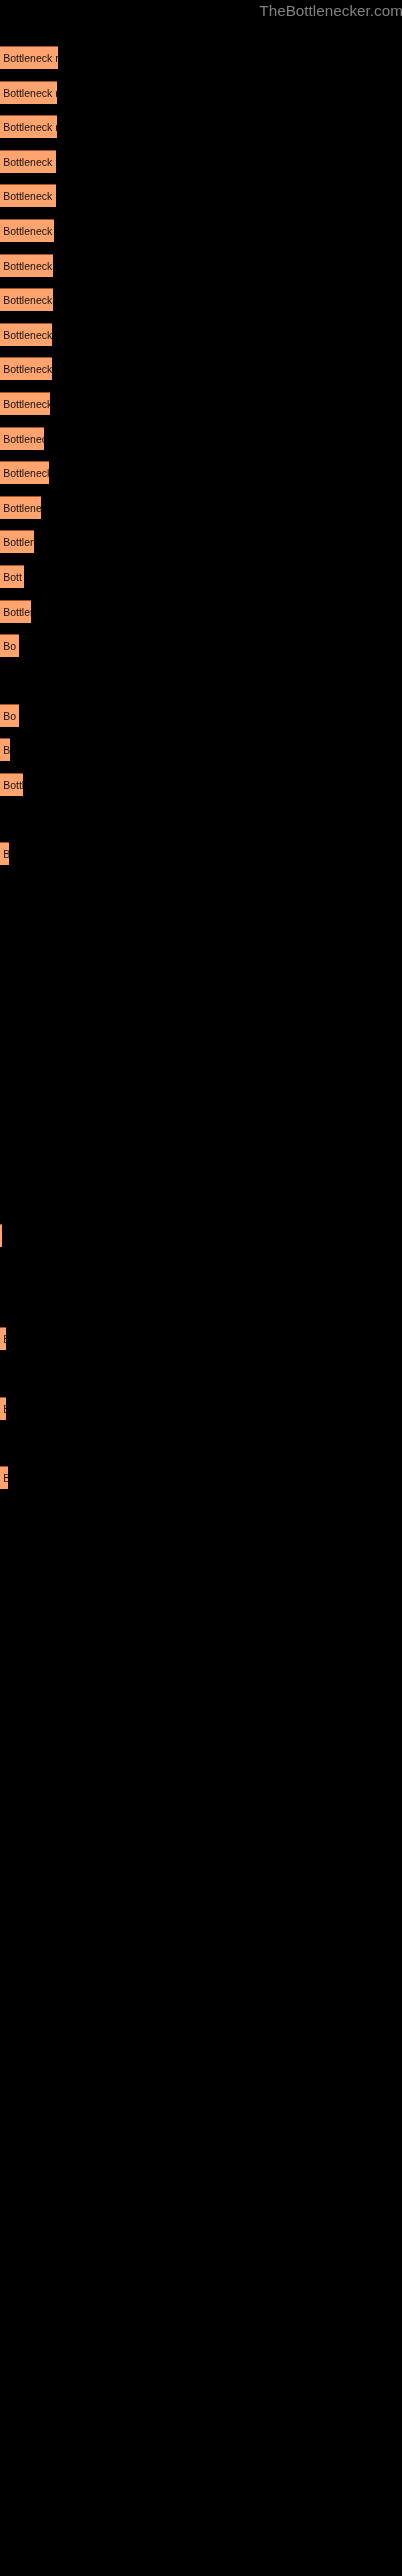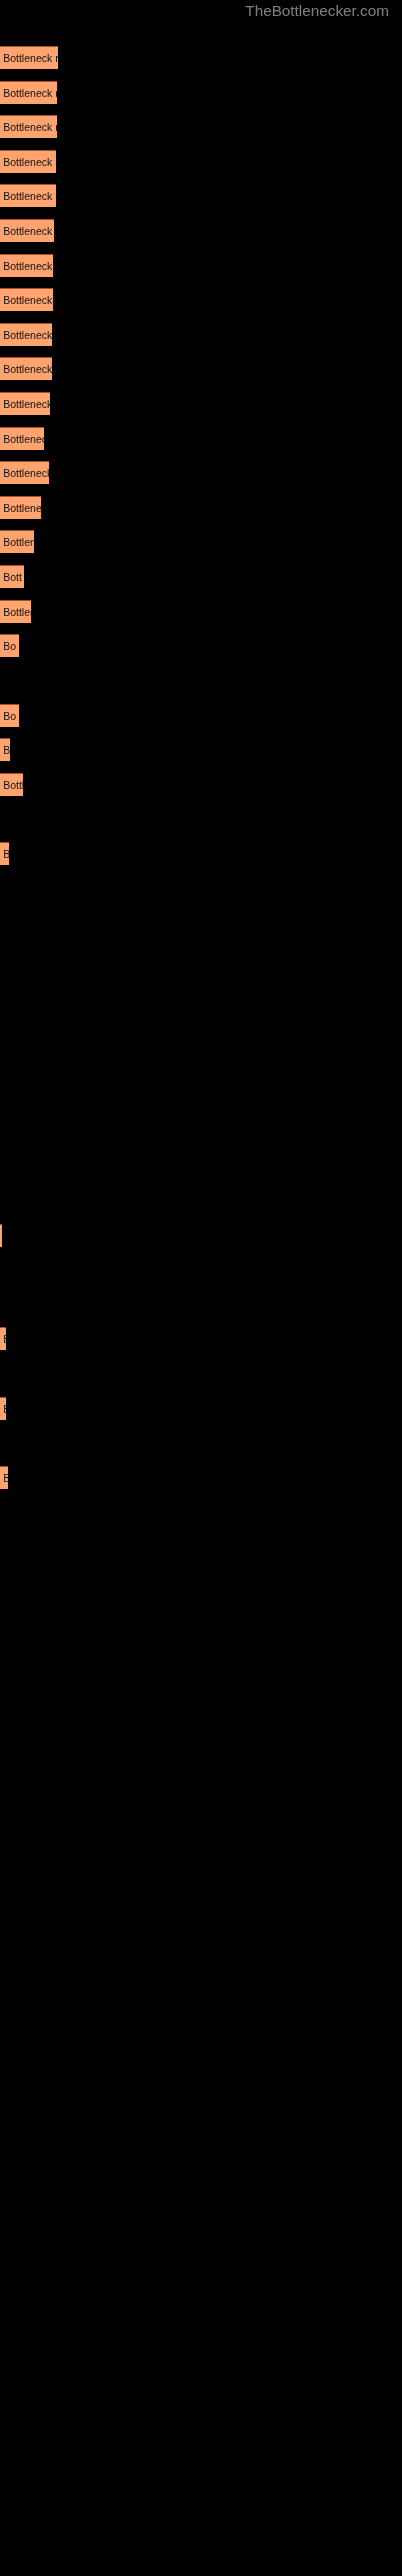--- a/index.html
+++ b/index.html
@@ -15,21 +15,21 @@
     font-family: "Liberation Sans", sans-serif;
   }
   #chart-root {
     position: absolute;
     left: 0; top: 0;
     width: 403px;
     height: 2576px;
   }
   #site-title {
     position: absolute;
-    right: 14px;
+    right: 0;
     top: 1.6px;
     font-size: 15.3px;
     color: #808080;
     letter-spacing: 0px;
     white-space: nowrap;
     font-family: "Liberation Sans", sans-serif;
   }
   .bar {
     position: absolute;
     left: 0;

